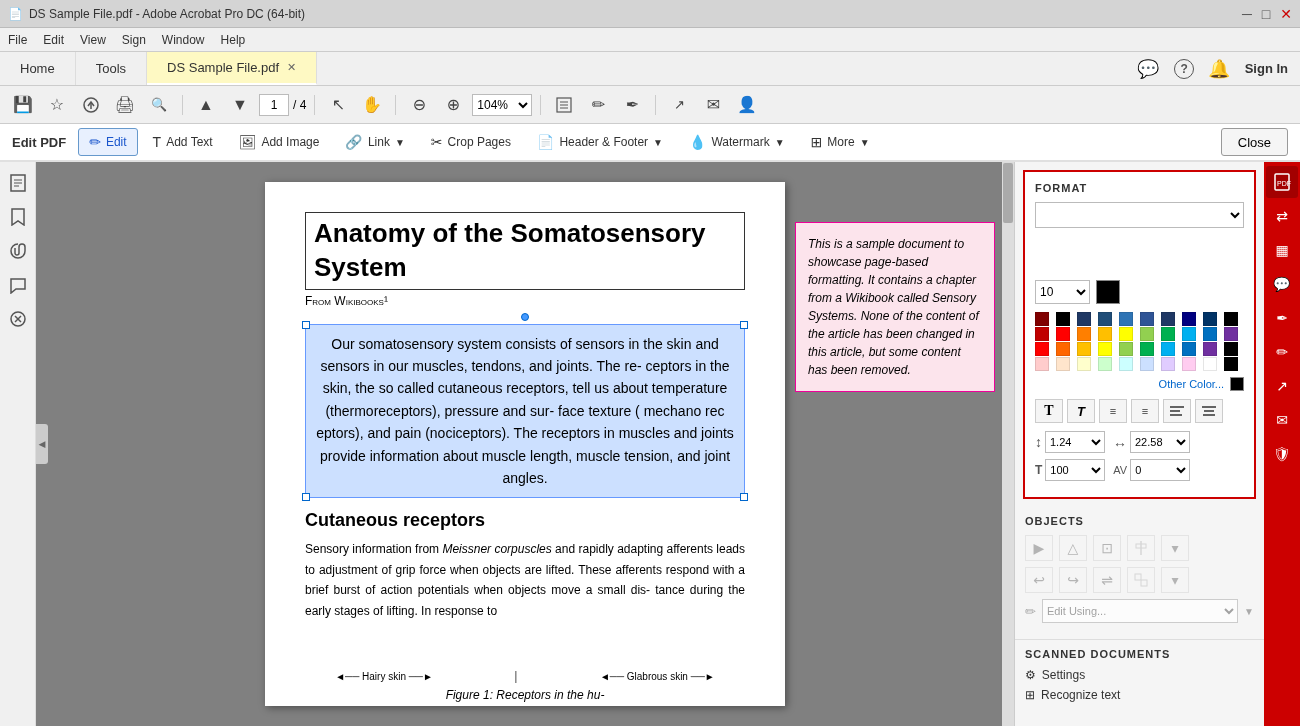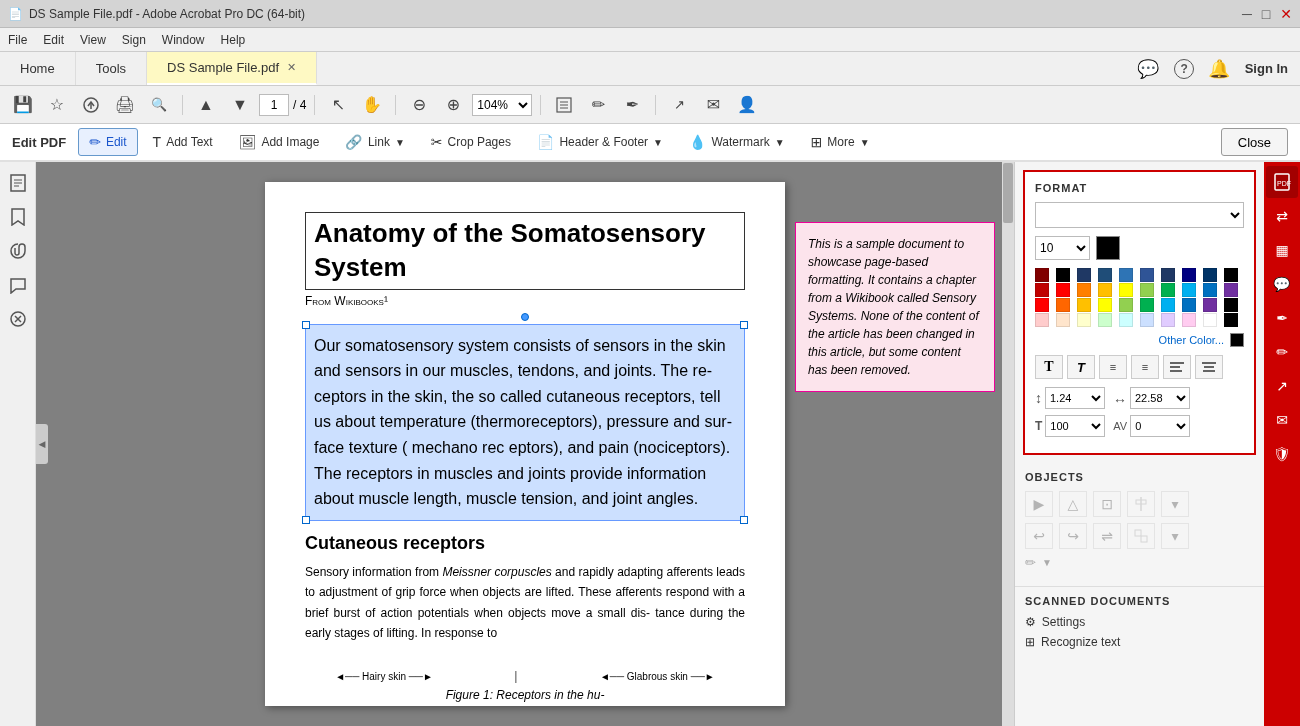--- a/index.html
+++ b/index.html
@@ -230,22 +230,23 @@
 
     .pdf-text-box {
       border: 1px solid #6699ff;
       padding: 8px;
       margin-bottom: 12px;
       position: relative;
       background: #cce0ff;
     }
 
     .pdf-text-box p {
-      font-size: 16px;
+      font-size: 14px;
       line-height: 1.6;
+      text-align: center;
     }
 
     .selection-handle {
       width: 8px;
       height: 8px;
       background: #fff;
       border: 1px solid #0066cc;
       position: absolute;
     }
     .sh-tl { top: -4px; left: -4px; }
@@ -330,20 +331,21 @@
       background: #fff;
       font-size: 12px;
       margin-bottom: 8px;
     }
 
     .font-size-color-row {
       display: flex;
       align-items: center;
       gap: 6px;
       margin-bottom: 8px;
+      margin-top: 44px;
     }
 
     .font-size-select {
       width: 55px;
       height: 24px;
       border: 1px solid #bbb;
       background: #fff;
       font-size: 12px;
     }
 
@@ -913,20 +915,23 @@
         <div class="obj-btn disabled">
           <svg width="14" height="14" viewBox="0 0 14 14">
               <rect x="1" y="1" width="6" height="6" fill="none" stroke="#aaa" stroke-width="1"></rect>
               <rect x="7" y="7" width="6" height="6" fill="none" stroke="#aaa" stroke-width="1"></rect>
             </svg>
         </div>
         <div class="obj-btn disabled">▾</div>
       </div>
       <div class="edit-using-row">
         <span style="font-size:13px;color:#aaa;">✏</span>
+        <select class="edit-using-select" disabled="">
+          <option>Edit Using...</option>
+        </select>
         <span style="font-size:10px;color:#aaa;">▼</span>
       </div>
     </div>
 
     <div class="scanned-section">
       <div class="section-title">SCANNED DOCUMENTS</div>
       <div class="settings-row">
         <span>⚙</span>
         <span>Settings</span>
       </div>

